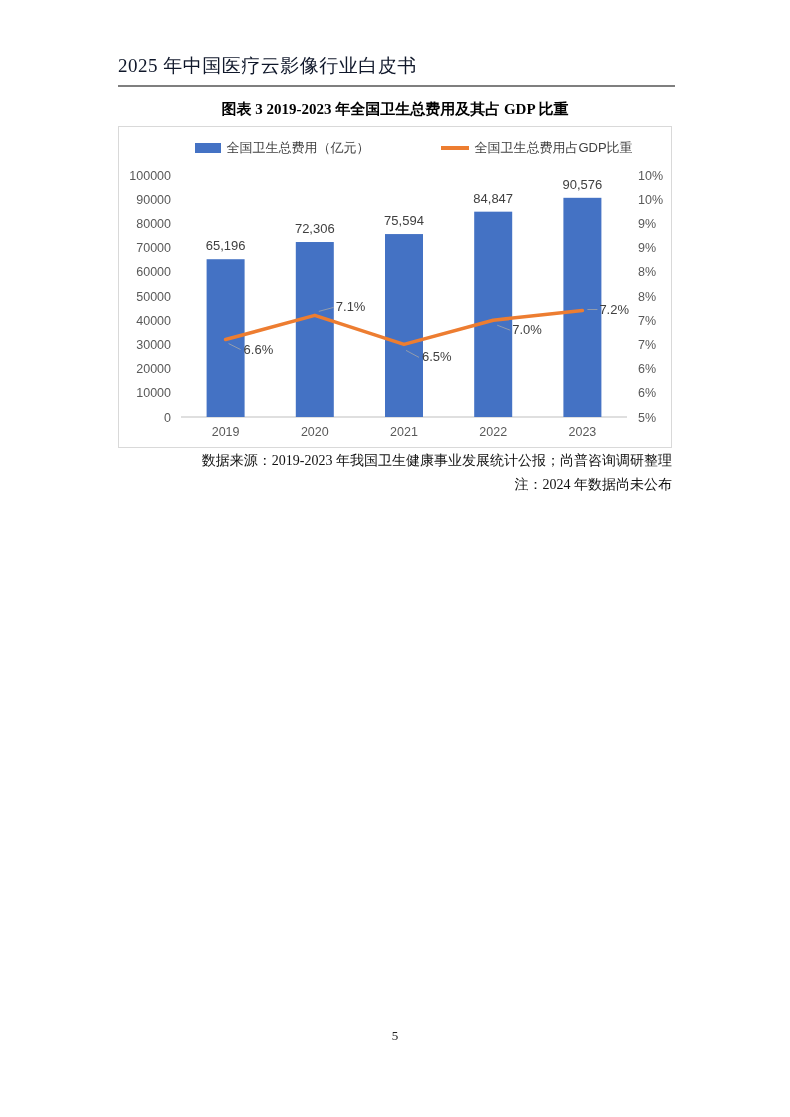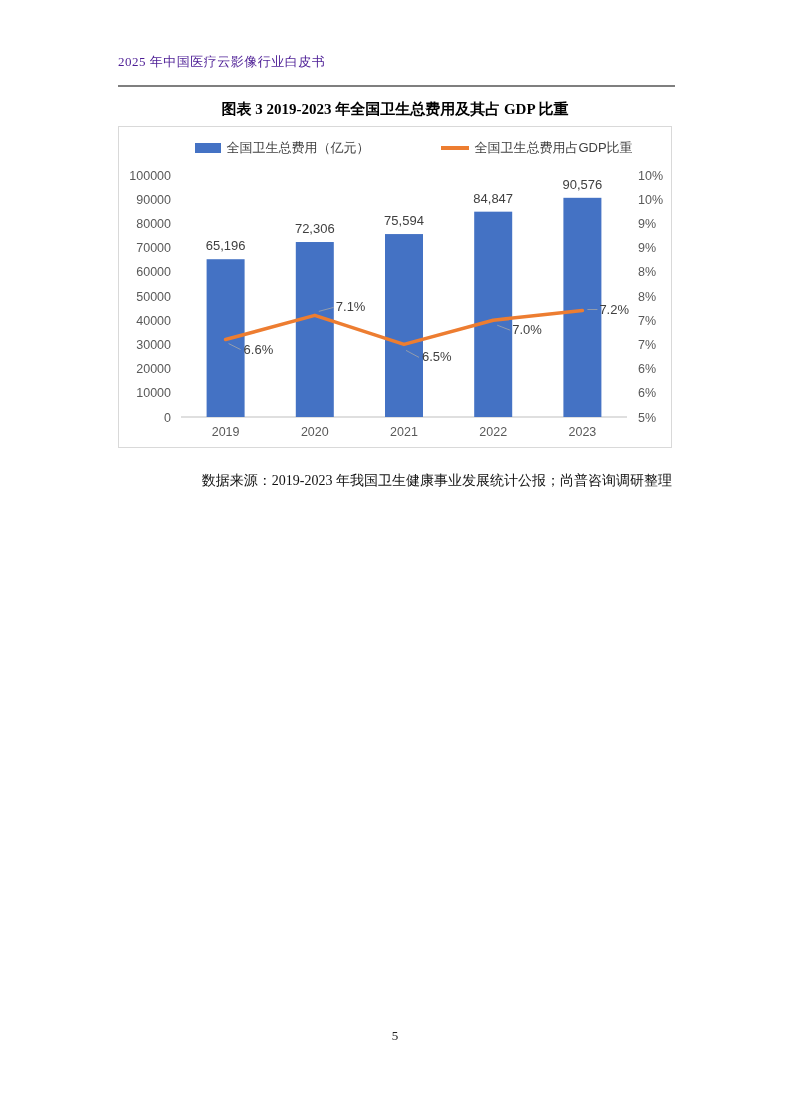--- a/index.html
+++ b/index.html
@@ -2,21 +2,21 @@
 <html><head>
 <meta charset="utf-8">
 <style>
   html,body{margin:0;padding:0;background:#ffffff;}
   .page{
     position:relative;width:790px;height:1117px;background:#ffffff;
     font-family:"Liberation Serif","DejaVu Serif",serif;color:#000;
     overflow:hidden;
   }
   .header-text{
-    position:absolute;left:118px;top:53px;font-size:13px;color:#4c1d95;
+    position:absolute;left:118px;top:53px;font-size:19px;color:#0f172a;
     letter-spacing:0.5px;
   }
   .header-rule{
     position:absolute;left:118px;top:85px;width:557px;height:1.5px;background:#7f7f7f;
   }
   .figure-title{
     position:absolute;left:118px;top:100px;width:554px;text-align:center;
     font-size:15px;font-weight:bold;
   }
   .chart-box{
@@ -30,21 +30,21 @@
     font-size:13px;color:#404040;
   }
   .legend-item{display:flex;align-items:center;gap:5px;padding-left:38px;}
   .swatch-bar{display:inline-block;width:26px;height:10px;}
   .swatch-line{display:inline-block;width:28px;height:3.5px;}
   .chart-svg{position:absolute;left:0;top:0;}
   .tick{font-family:"Liberation Sans","DejaVu Sans",sans-serif;font-size:12.5px;fill:#595959;}
   .bar-label{font-family:"Liberation Sans","DejaVu Sans",sans-serif;font-size:13px;fill:#404040;}
   .pt-label{font-family:"Liberation Sans","DejaVu Sans",sans-serif;font-size:13px;fill:#404040;}
   .source-note{
-    position:absolute;left:118px;width:554px;text-align:right;font-size:14px;color:#111;margin-top:20px;
+    position:absolute;left:118px;width:554px;text-align:right;font-size:14px;color:#111;
   }
   .body-block{
     position:absolute;left:118px;top:501px;width:554px;
     font-size:16px;line-height:31.5px;text-align:justify;color:#000;
   }
   .body-block p{margin:0;text-indent:2em;}
   .page-number{
     position:absolute;left:0;top:1028px;width:790px;text-align:center;font-size:13px;color:#222;
   }
 </style>
@@ -116,17 +116,18 @@
         <span>全国卫生总费用（亿元）</span>
       </div>
       <div class="legend-item">
         <span class="swatch-line" style="background: rgb(237, 125, 49);"></span>
         <span>全国卫生总费用占GDP比重</span>
       </div>
     </div>
   </div>
 
   <div class="source-note" style="top:452px">数据来源：2019-2023 年我国卫生健康事业发展统计公报；尚普咨询调研整理</div>
+  <div class="source-note" style="top:476px">注：2024 年数据尚未公布</div>
 
 
   <div class="page-number">5</div>
 
 </div>
 
 </body></html>

